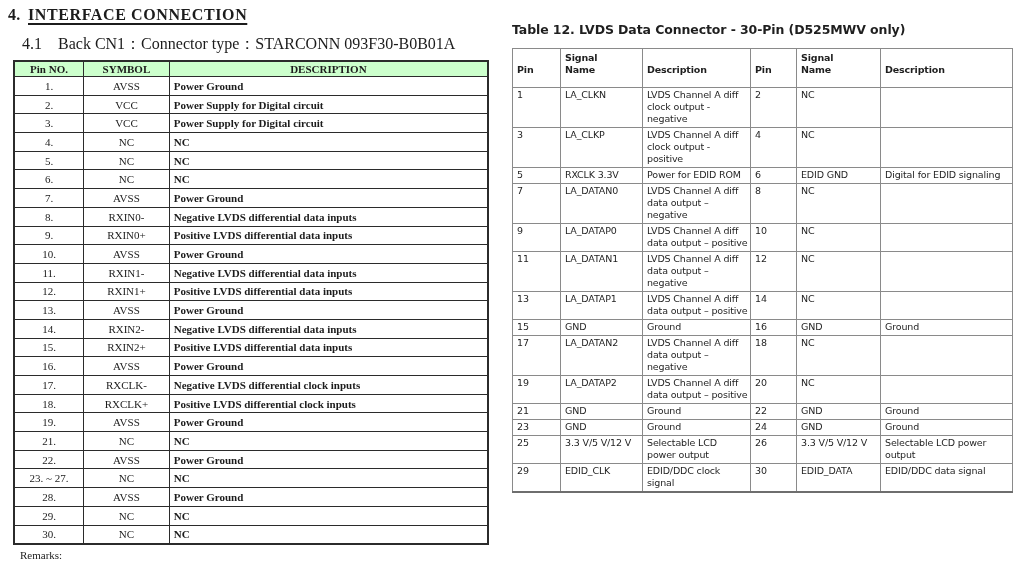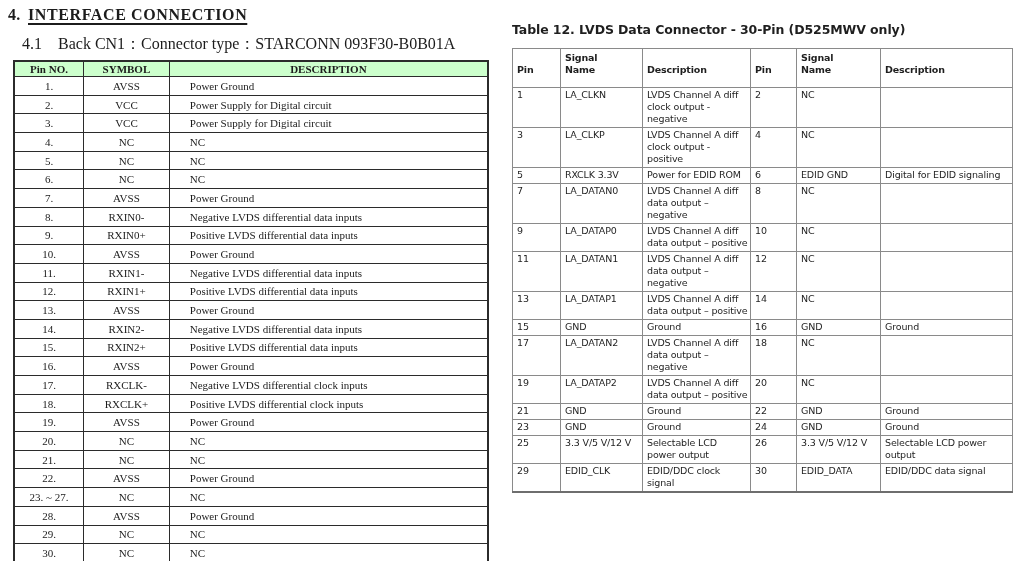--- a/index.html
+++ b/index.html
@@ -18,21 +18,21 @@
                   font-family:"Liberation Serif", serif;font-size:11px;color:#1c1c1c;
                   border:2px solid #2b2b2b;}
   table.pin-table th,table.pin-table td{border:1px solid #2b2b2b;padding:0 4px;}
   table.pin-table thead th{height:14px;font-weight:600;text-align:center;font-size:11px;}
   table.pin-table tbody td{height:17.7px;}
   table.pin-table .c-pin{width:62px;}
   table.pin-table .c-sym{width:78px;}
   table.pin-table .c-desc{width:320px;}
   table.pin-table tbody td:nth-child(1),
   table.pin-table tbody td:nth-child(2){text-align:center;}
-  table.pin-table tbody td:nth-child(3){text-align:left;padding-left:20px;}
+  table.pin-table tbody td:nth-child(3){text-align:left;padding-left:4px;font-weight:bold;}
 
   .remarks{font-size:11px;margin-top:4px;}
   .remarks-label{margin-left:12px;}
 
   
   .right-doc{position:absolute;left:512px;top:22px;width:502px;color:#1f1f1f;
              font-family:"DejaVu Sans","Liberation Sans",sans-serif;}
   .t12-title{font-size:12.5px;font-weight:bold;letter-spacing:-.1px;margin-bottom:11px;}
 
   table.lvds-table{border-collapse:collapse;width:500px;table-layout:fixed;
@@ -156,25 +156,20 @@
           </tr>
           <tr>
             <td>18.</td>
             <td>RXCLK+</td>
             <td>Positive LVDS differential clock inputs</td>
           </tr>
           <tr>
             <td>19.</td>
             <td>AVSS</td>
             <td>Power Ground</td>
-          </tr>
-          <tr>
-            <td>20.</td>
-            <td>NC</td>
-            <td>NC</td>
           </tr>
           <tr>
             <td>21.</td>
             <td>NC</td>
             <td>NC</td>
           </tr>
           <tr>
             <td>22.</td>
             <td>AVSS</td>
             <td>Power Ground</td>

